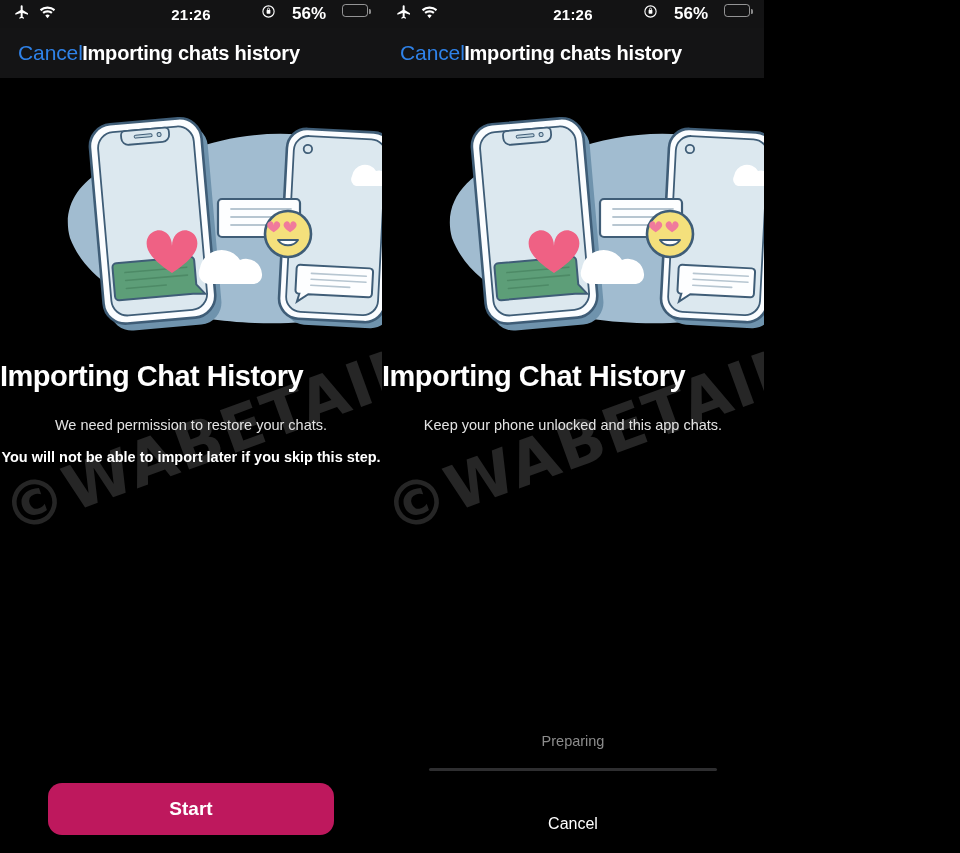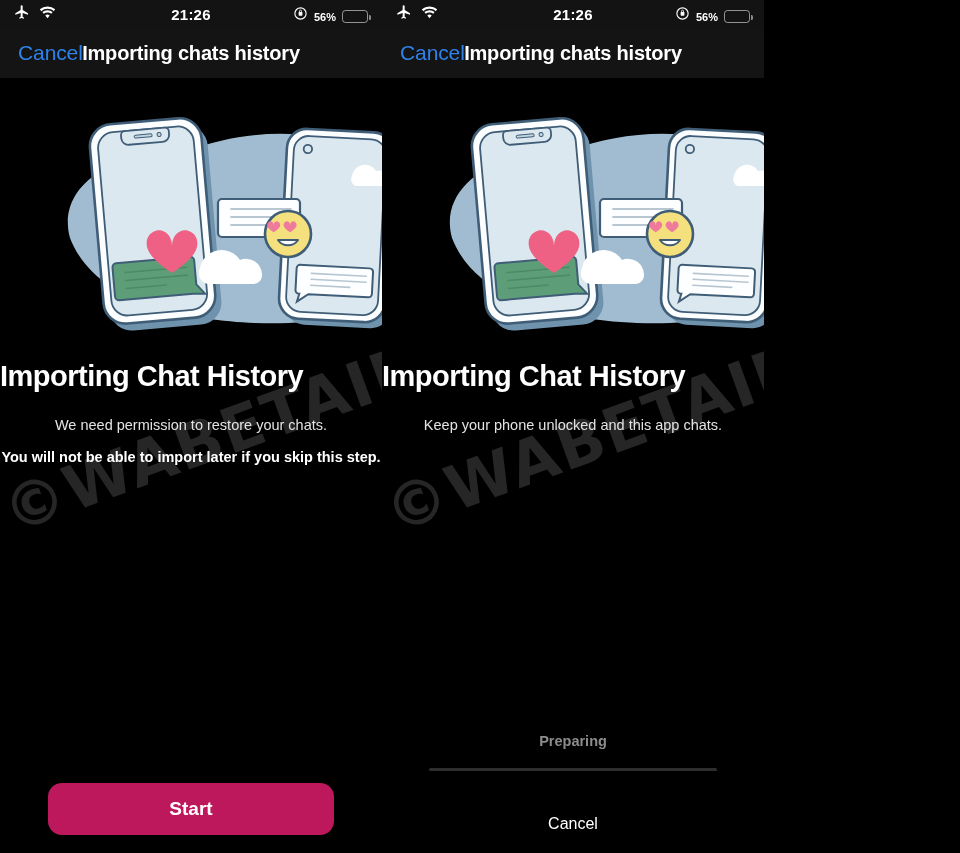--- a/index.html
+++ b/index.html
@@ -16,22 +16,22 @@
   .statusbar {
     position:relative; height:28px; background:#131314;
     display:flex; align-items:center; padding:0 14px;
   }
   .sb-left { display:flex; align-items:center; gap:9px; }
   .sb-center {
     position:absolute; left:0; right:0; text-align:center;
     color:#fff; font-size:15px; font-weight:600; letter-spacing:.2px;
   }
   .sb-right {
-    margin-left:auto; display:flex; align-items:flex-end; gap:6px;
-    color:#fff; font-size:11px; font-weight:600; position:relative; z-index:2;
+    margin-left:auto; display:flex; align-items:flex-start; gap:16px;
+    color:#fff; font-size:17px; font-weight:600; position:relative; z-index:2;
   }
   .batt {
     width:26px; height:13px; border:1.4px solid rgba(255,255,255,.55);
     border-radius:3.5px; position:relative; padding:1.3px;
   }
   .batt::after {
     content:""; position:absolute; right:-4px; top:4px; width:2px; height:5px;
     background:rgba(255,255,255,.5); border-radius:0 1.5px 1.5px 0;
   }
   .batt-fill { height:100%; background:#f8cf25; border-radius:1.6px; }
@@ -86,21 +86,21 @@
     color:#fff; font-size:19px; font-weight:700; cursor:pointer;
     display:flex; align-items:center; justify-content:center;
     font-family:"Liberation Sans", sans-serif; z-index:4;
   }
 
   
   .progress-wrap {
     position:absolute; left:0; right:0; bottom:92px; z-index:4;
   }
   .prep-label {
-    text-align:center; color:#8c8c8c; font-size:14.5px; margin-bottom:19px;font-weight:bold;
+    text-align:center; color:#8c8c8c; font-size:14.5px; margin-bottom:19px;
   }
   .track {
     height:3px; background:#2e2e30; border-radius:2px;
     margin:0 47px; position:relative; overflow:hidden;
   }
   .track-fill { height:100%; width:0%; background:#1d95f5; border-radius:2px; }
   .cancel-action {
     position:absolute; left:0; right:0; bottom:30px; text-align:center;
     color:#fff; font-size:16px; cursor:pointer; z-index:4;
     background:none; border:none; width:100%;

